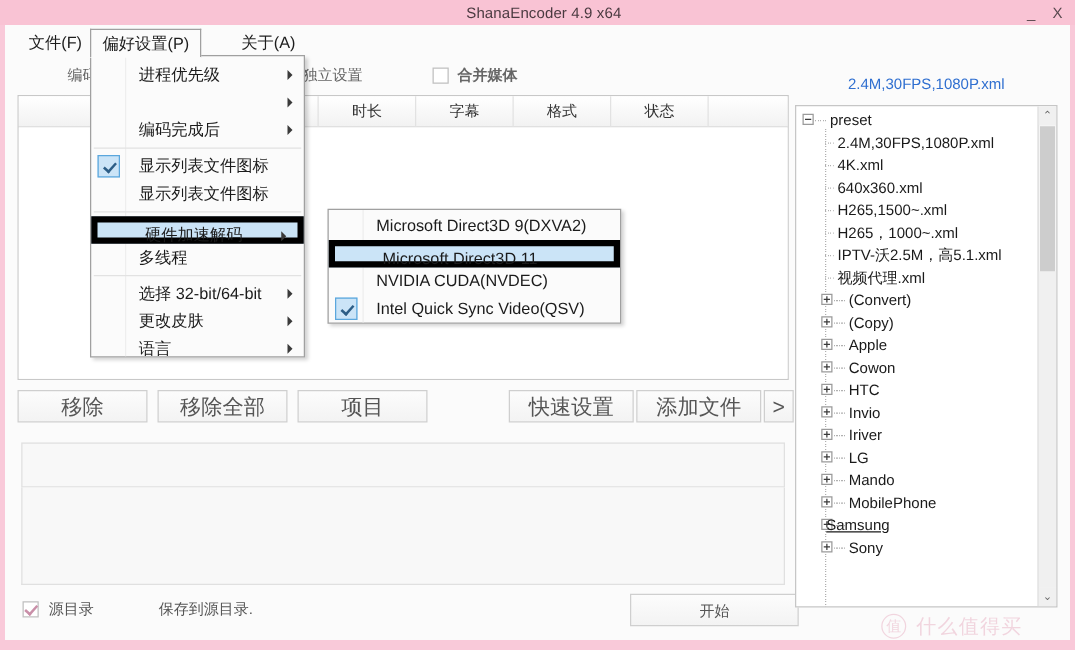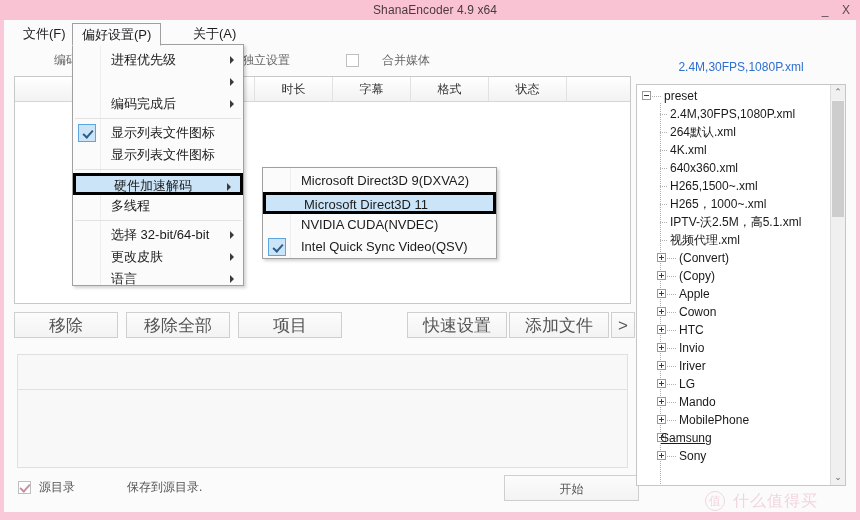--- a/index.html
+++ b/index.html
@@ -168,21 +168,21 @@
   .pop-item{
     position:relative;height:22px;line-height:22px;
     font-size:13px;color:#1b1b1b;white-space:nowrap;cursor:default;
   }
   .pop-item .plab{position:absolute;left:38px;top:0;}
   .pop-item .arrow{
     position:absolute;right:9px;top:7px;width:0;height:0;
     border-left:4px solid #3a3a3a;border-top:4px solid transparent;border-bottom:4px solid transparent;
   }
   .pop-item.hl{
-    background:#cbe4f7;border:3px solid #000000;box-sizing:border-box;height:22px;line-height:20px;
+    background:#cbe4f7;border:5px solid #000000;box-sizing:border-box;height:22px;line-height:20px;
   }
   .pop-sep{height:1px;background:#e2e2e2;margin:3px 2px;}
   .gutter{
     position:absolute;left:0;top:0;width:28px;height:100%;
     border-right:1px solid #eeeeee;box-sizing:border-box;
   }
   .chkbox{
     position:absolute;left:5px;top:2px;width:18px;height:18px;
     background:#cbe4f7;border:1px solid #5ba7dd;box-sizing:border-box;
   }
@@ -221,21 +221,21 @@
     <div class="menubar">
       <div class="menu-item" id="mi-file">文件(F)</div>
       <div class="menu-item open" id="mi-pref">偏好设置(P)</div>
       <div class="menu-item" id="mi-about">关于(A)</div>
     </div>
 
     <div class="optionbar">
       <div class="opt-label" style="left:40px;">编码</div>
       <div class="opt-label" style="left:228px;">独立设置</div>
       <div class="cb" style="left:332px;top:8px;"></div>
-      <div class="opt-label" style="left:368px;">合并媒体</div>
+      <div class="opt-label" style="left:352px;font-weight:bold;">合并媒体</div>
     </div>
 
     <div class="filelist">
       <div class="fl-header">
         <div class="fl-col" style="left:0px;width:240px;"></div>
         <div class="fl-col" style="left:240px;width:78px;">时长</div>
         <div class="fl-col" style="left:318px;width:78px;">字幕</div>
         <div class="fl-col" style="left:396px;width:78px;">格式</div>
         <div class="fl-col" style="left:474px;width:78px;">状态</div>
         <div class="fl-col" style="left:552px;width:63px;border-right:none;"></div>
@@ -273,24 +273,20 @@
           <span class="tbox" style="left: 5px;"></span>
           <span class="dotline" style="left: 15px;"></span>
           <span class="tlabel" style="left: 27px;">preset</span>
         </div>
         <div class="tnode">
           <span class="dotline" style="left: 23px; width: 7px;"></span>
           <span class="tlabel" style="left: 33px;">2.4M,30FPS,1080P.xml</span>
         </div>
         <div class="tnode">
           <span class="dotline" style="left: 23px; width: 7px;"></span>
-          <span class="tlabel" style="left: 33px;">264默认.xml</span>
-        </div>
-        <div class="tnode">
-          <span class="dotline" style="left: 23px; width: 7px;"></span>
           <span class="tlabel" style="left: 33px;">4K.xml</span>
         </div>
         <div class="tnode">
           <span class="dotline" style="left: 23px; width: 7px;"></span>
           <span class="tlabel" style="left: 33px;">640x360.xml</span>
         </div>
         <div class="tnode">
           <span class="dotline" style="left: 23px; width: 7px;"></span>
           <span class="tlabel" style="left: 33px;">H265,1500~.xml</span>
         </div>

